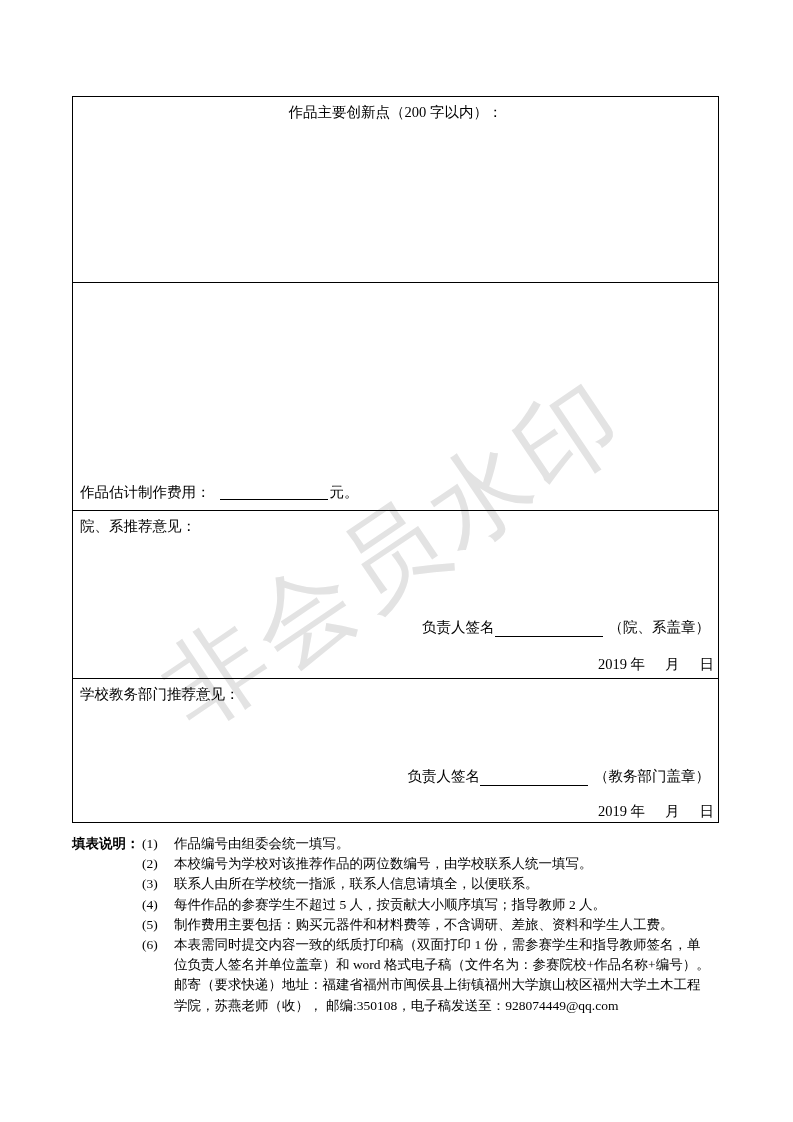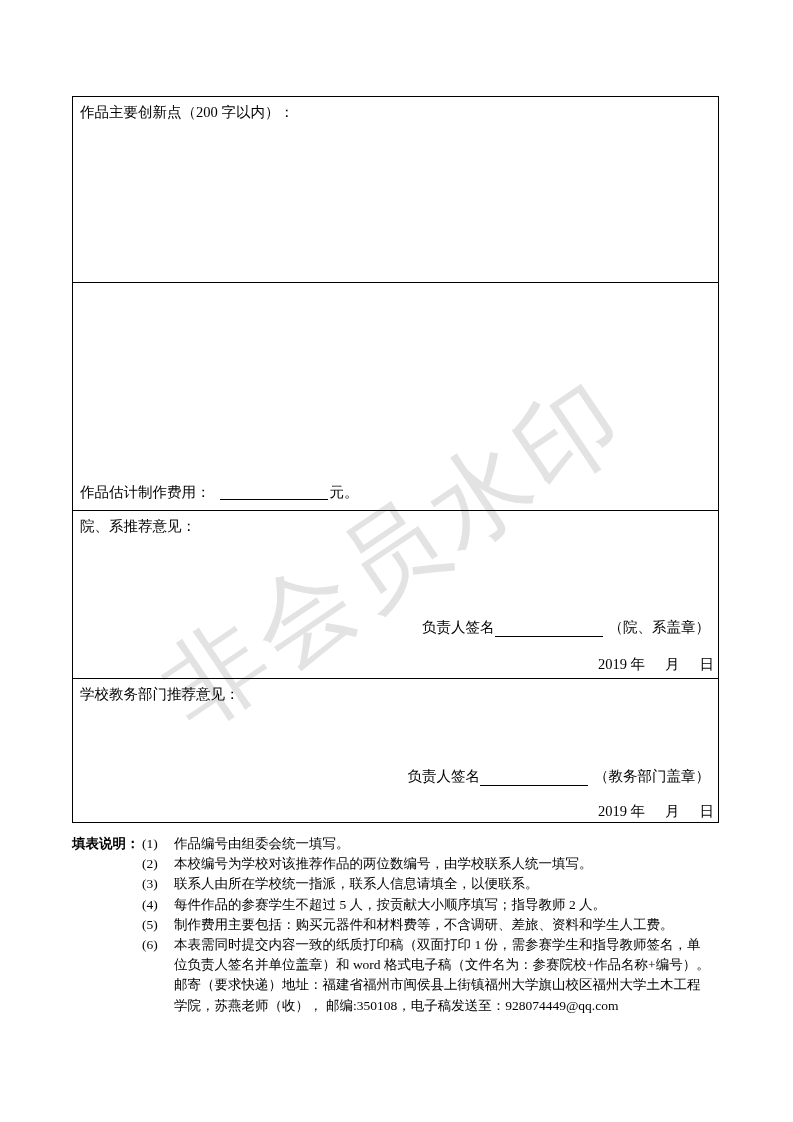--- a/index.html
+++ b/index.html
@@ -35,21 +35,21 @@
     box-sizing: border-box;
     z-index: 1;
   }
   .row {
     position: absolute;
     left: 0;
     right: 0;
     box-sizing: border-box;
   }
   .row-divided { border-bottom: 1.5px solid #000; }
-  .row1 { top: 0;     height: 186px; }
+  .row1 { top: 0;     height: 186px; text-align: center; }
   .row2 { top: 186px; height: 191px; }
   .row3 { top: 377px; height: 37px; display: flex; align-items: center; padding-left: 7px; }
   .row4 { top: 414px; height: 168px; }
   .row5 { top: 582px; height: 145px; }
   .cell-label {
     padding: 5px 7px;
     font-size: 14.5px;
     line-height: 20px;
   }
   .inline-label { font-size: 14.5px; }

